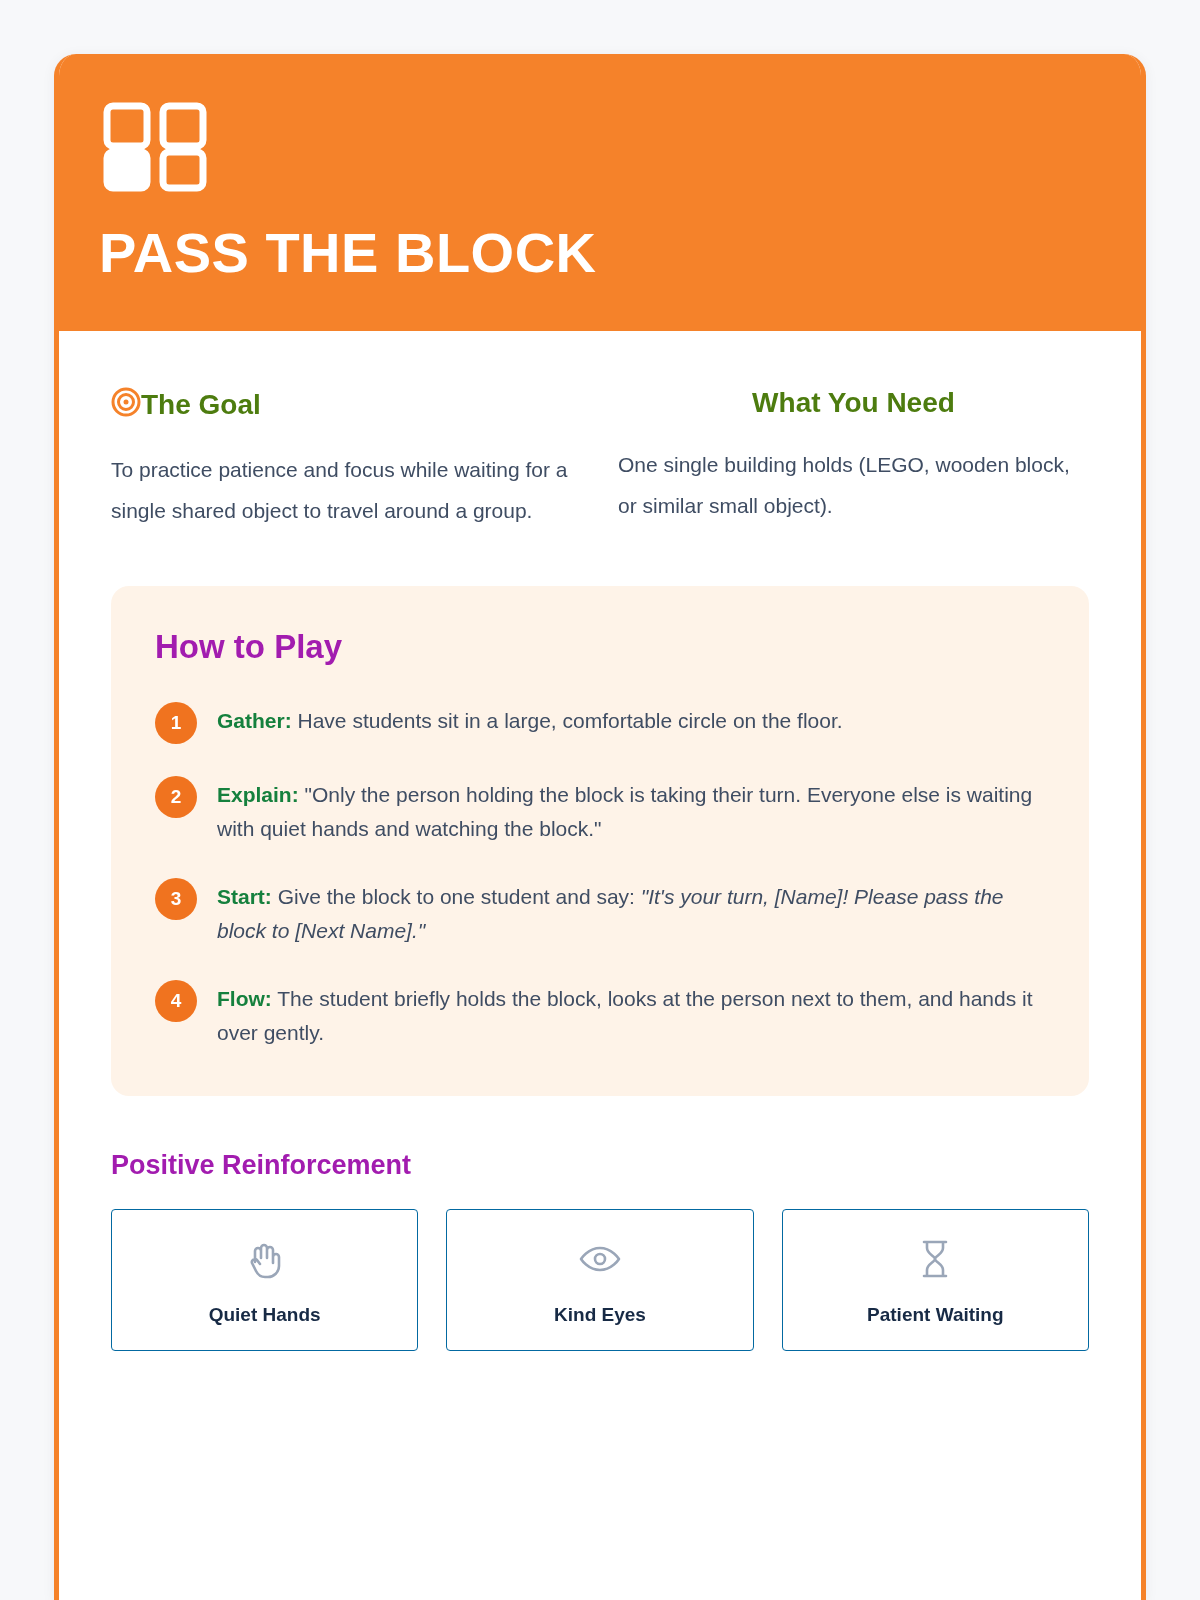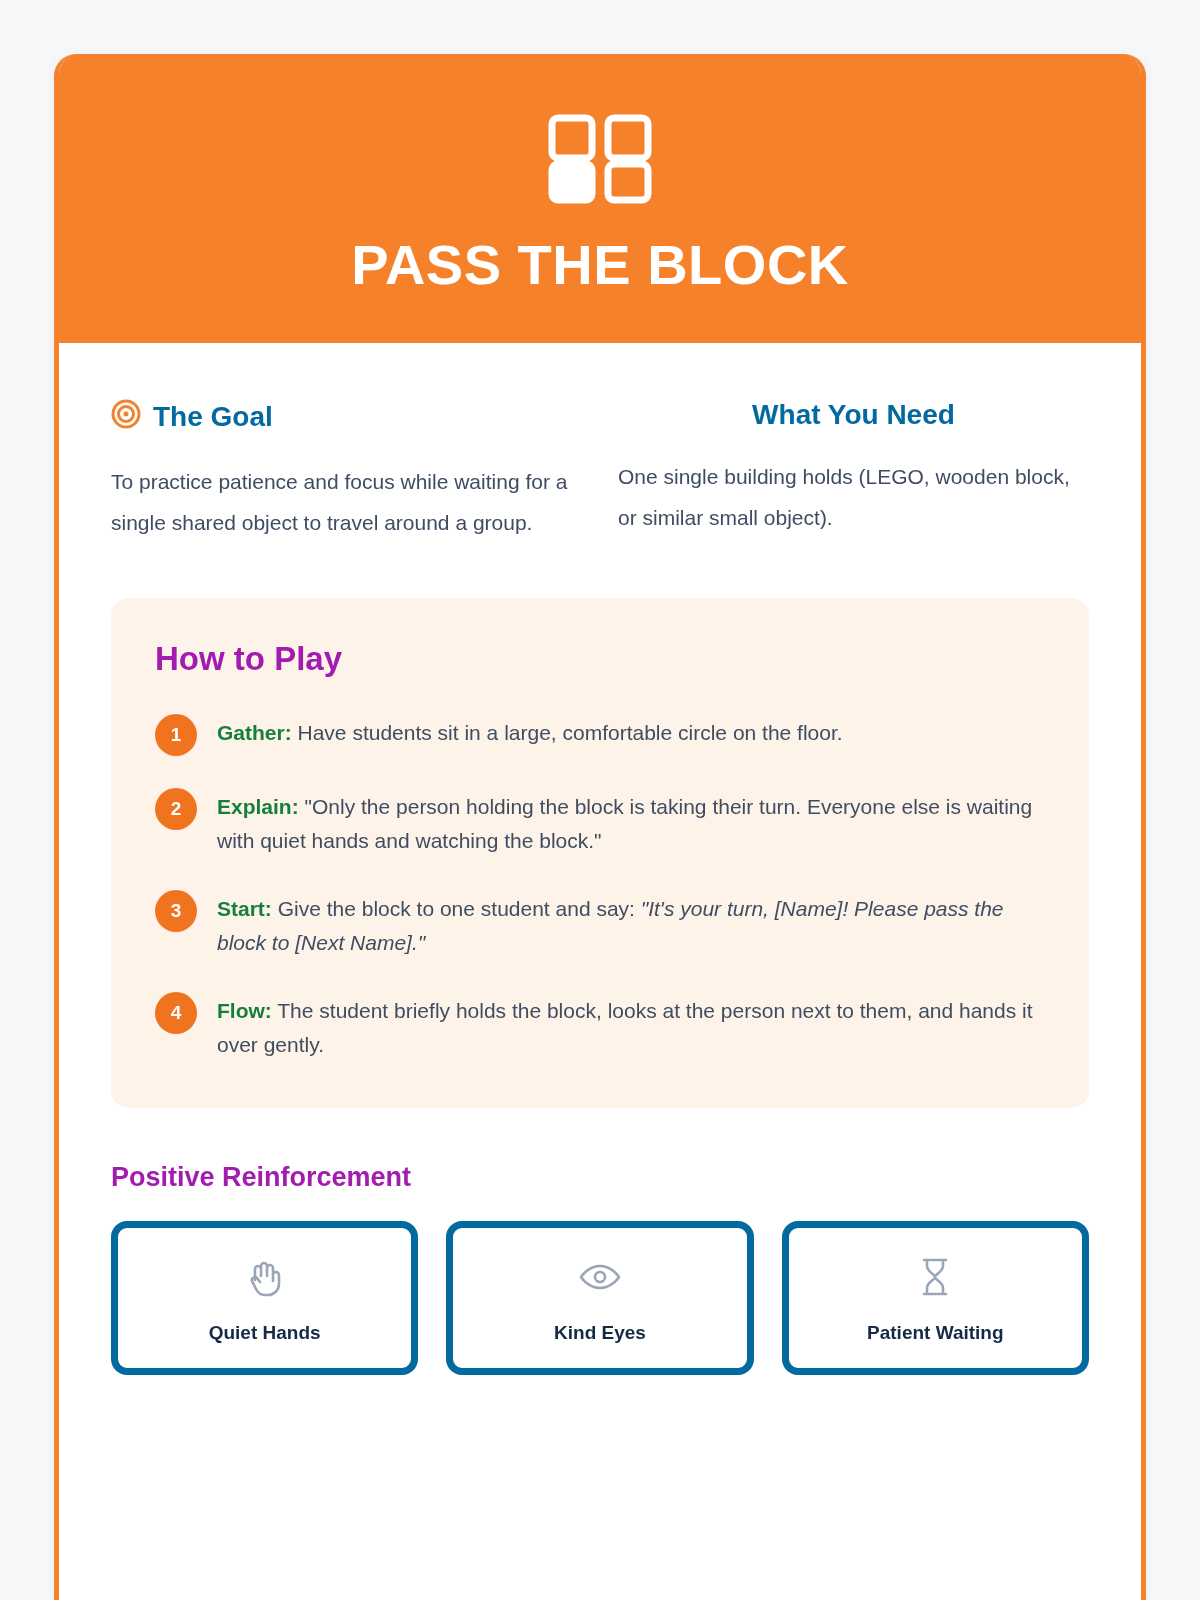--- a/index.html
+++ b/index.html
@@ -22,22 +22,22 @@
     border-radius: 22px 22px 0 0;
     border-left: 5px solid #f5822a;
     border-right: 5px solid #f5822a;
     overflow: hidden;
     box-shadow: 0 2px 14px rgba(20,30,60,0.06);
   }
 
   
   .header {
     background: #f5822a;
-    padding: 56px 40px 48px 40px;
-    text-align: center;
+    padding: 44px 40px 48px 40px;
+    text-align: left;
     color: #ffffff;
   }
   .header-icon { display: block; margin: 0 auto 26px auto; }
   .title {
     font-size: 56px;
     font-weight: bold;
     letter-spacing: 0.5px;
     line-height: 1.05;
     color: #ffffff;
   }
@@ -53,24 +53,23 @@
 
   .two-col {
     display: flex;
     gap: 36px;
   }
   .col { flex: 1; }
 
   .sec-head {
     display: flex;
     align-items: center;
-    gap: 12px;
     font-size: 28px;
     font-weight: bold;
-    color: #0369a1;
+    color: #4d7c0f;
     margin-bottom: 26px;
   }
   .sec-head.centered { justify-content: center; }
   .sec-body {
     font-size: 21px;
     line-height: 1.95;
     color: #3f4d63;
   }
 
   
@@ -122,22 +121,22 @@
     font-weight: bold;
     color: #a21caf;
   }
   .pr-grid {
     margin-top: 28px;
     display: flex;
     gap: 28px;
   }
   .pr-card {
     flex: 1;
-    border: 7px solid #0369a1;
-    border-radius: 16px;
+    border: 1px solid #0369a1;
+    border-radius: 4px;
     padding: 26px 10px 24px 10px;
     text-align: center;
     background: #ffffff;
   }
   .pr-icon { display: block; margin: 0 auto 18px auto; }
   .pr-label {
     font-size: 19px;
     font-weight: bold;
     color: #172a45;
   }

